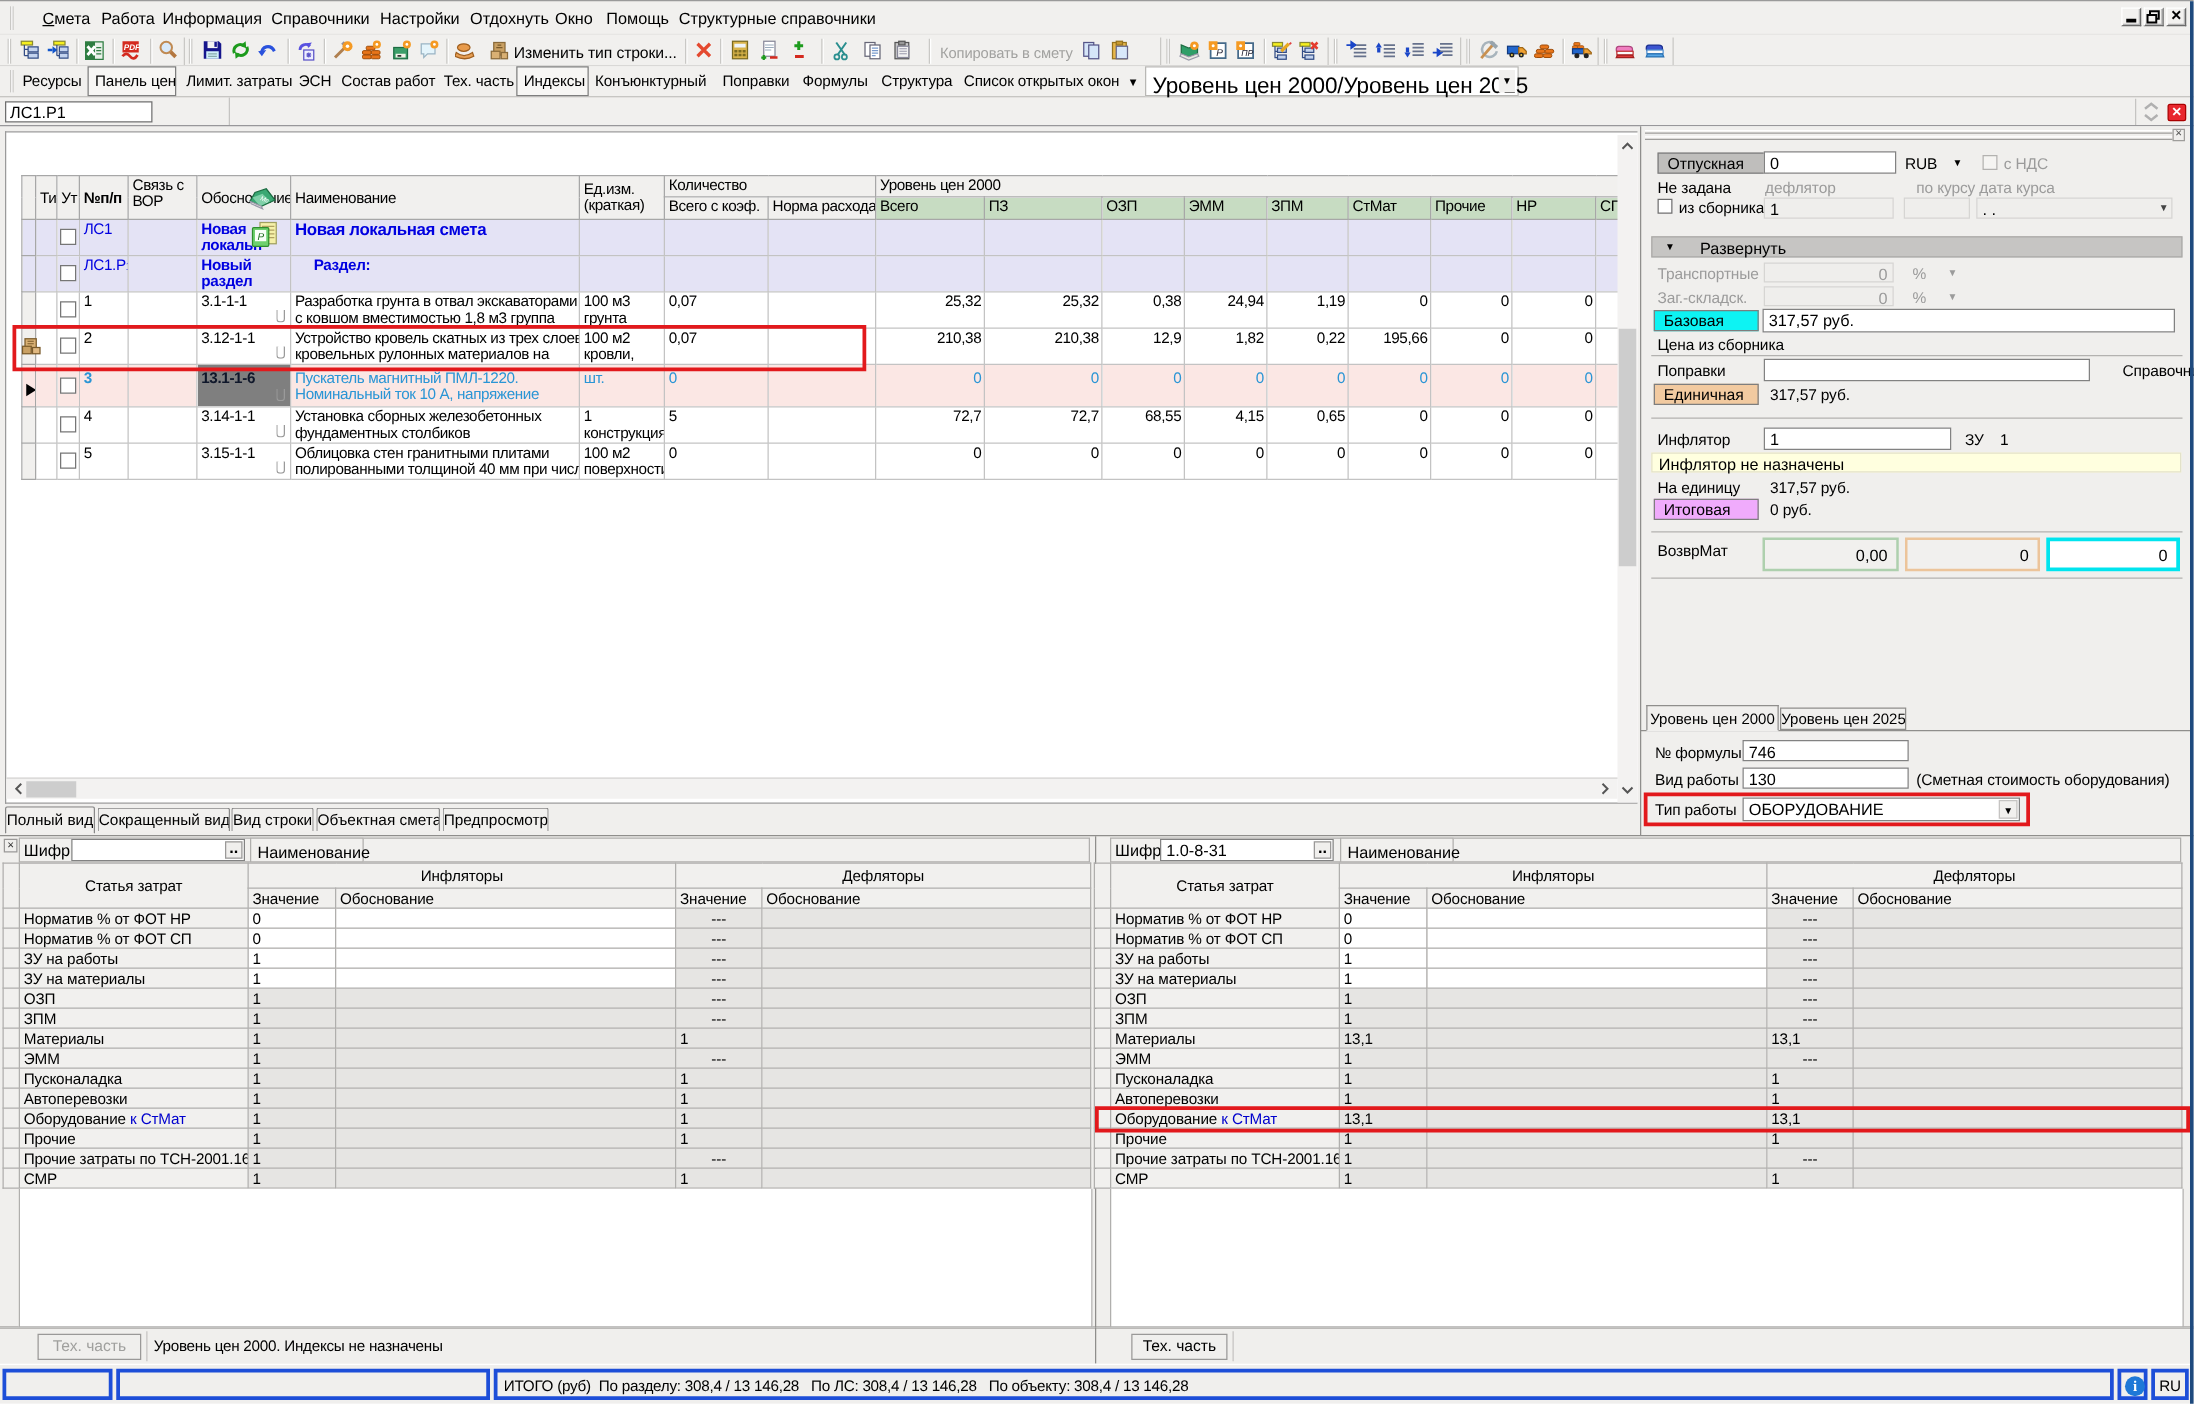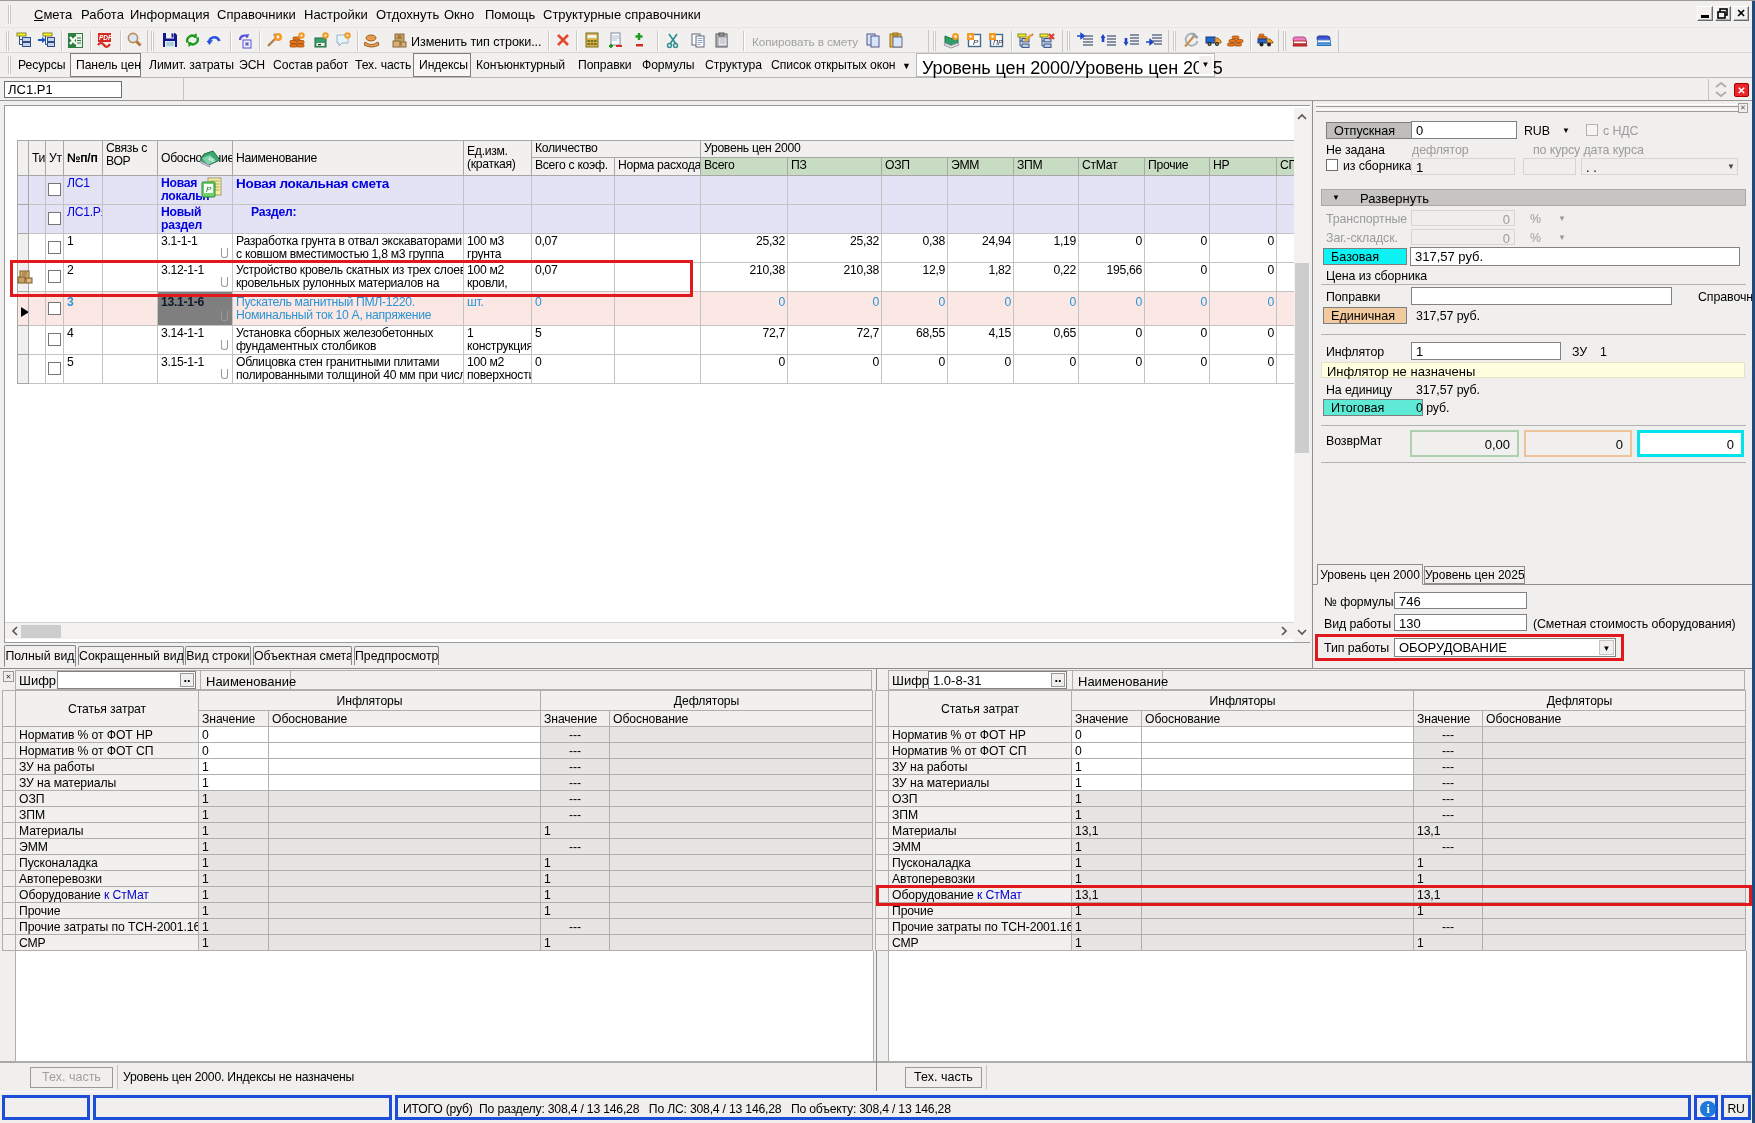--- a/index.html
+++ b/index.html
@@ -668,21 +668,21 @@
 <div class="hr" style="left:9px;top:233px;width:425px"></div>
 <span class="lb" style="left:14px;top:244px">Инфлятор</span>
 <div class="field" style="left:99px;top:241px;width:150px;height:18px">1</div>
 <span class="lb" style="left:260px;top:244px">ЗУ</span>
 <span class="lb" style="left:288px;top:244px">1</span>
 <div class="abs" style="left:9px;top:261px;width:424px;height:16px;background:#ffffdf;border:1px solid #e3e2c9">
         <span style="position:absolute;left:5px;top:1px">Инфлятор не назначены</span>
       </div>
 <span class="lb" style="left:14px;top:282px">На единицу</span>
 <span class="lb" style="left:104px;top:282px">317,57 руб.</span>
-<div class="btnlbl" style="left:11px;top:298px;width:100px;height:17px;background:#5eead4">Итоговая</div>
+<div class="btnlbl" style="left:11px;top:298px;width:84px;height:17px;background:#f0abfc">Итоговая</div>
 <span class="lb" style="left:104px;top:300px">0 руб.</span>
 <div class="hr" style="left:9px;top:324px;width:425px"></div>
 <span class="lb" style="left:14px;top:333px">ВозврМат</span>
 <div class="abs" style="left:98px;top:329px;width:109px;height:27px;border:2px solid #aed0ae;background:#f1f0ee;text-align:right;padding:5px 7px 0 0">0,00</div>
 <div class="abs" style="left:212px;top:329px;width:108px;height:27px;border:2px solid #ecc49a;background:#f1f0ee;text-align:right;padding:5px 7px 0 0">0</div>
 <div class="abs" style="left:325px;top:329px;width:107px;height:27px;border:3px solid #00e4ee;background:#fff;text-align:right;padding:4px 7px 0 0">0</div>
 <div class="hr" style="left:9px;top:361px;width:425px"></div>
 <div class="abs" style="left:5px;top:463px;width:106px;height:21px;border:1px solid #8f8e8c;border-bottom:1px solid #f0efed;background:#f0efed;z-index:3;text-align:center;line-height:20px;font-size:12px;white-space:nowrap;overflow:hidden">Уровень цен 2000</div>
 <div class="abs" style="left:112px;top:465px;width:101px;height:18px;border:1px solid #8f8e8c;background:#f0efed;text-align:center;line-height:17px;font-size:12px;white-space:nowrap;overflow:hidden">Уровень цен 2025</div>
 <div class="abs" style="left:0px;top:483px;width:440px;height:1px;background:#8f8e8c"></div>

